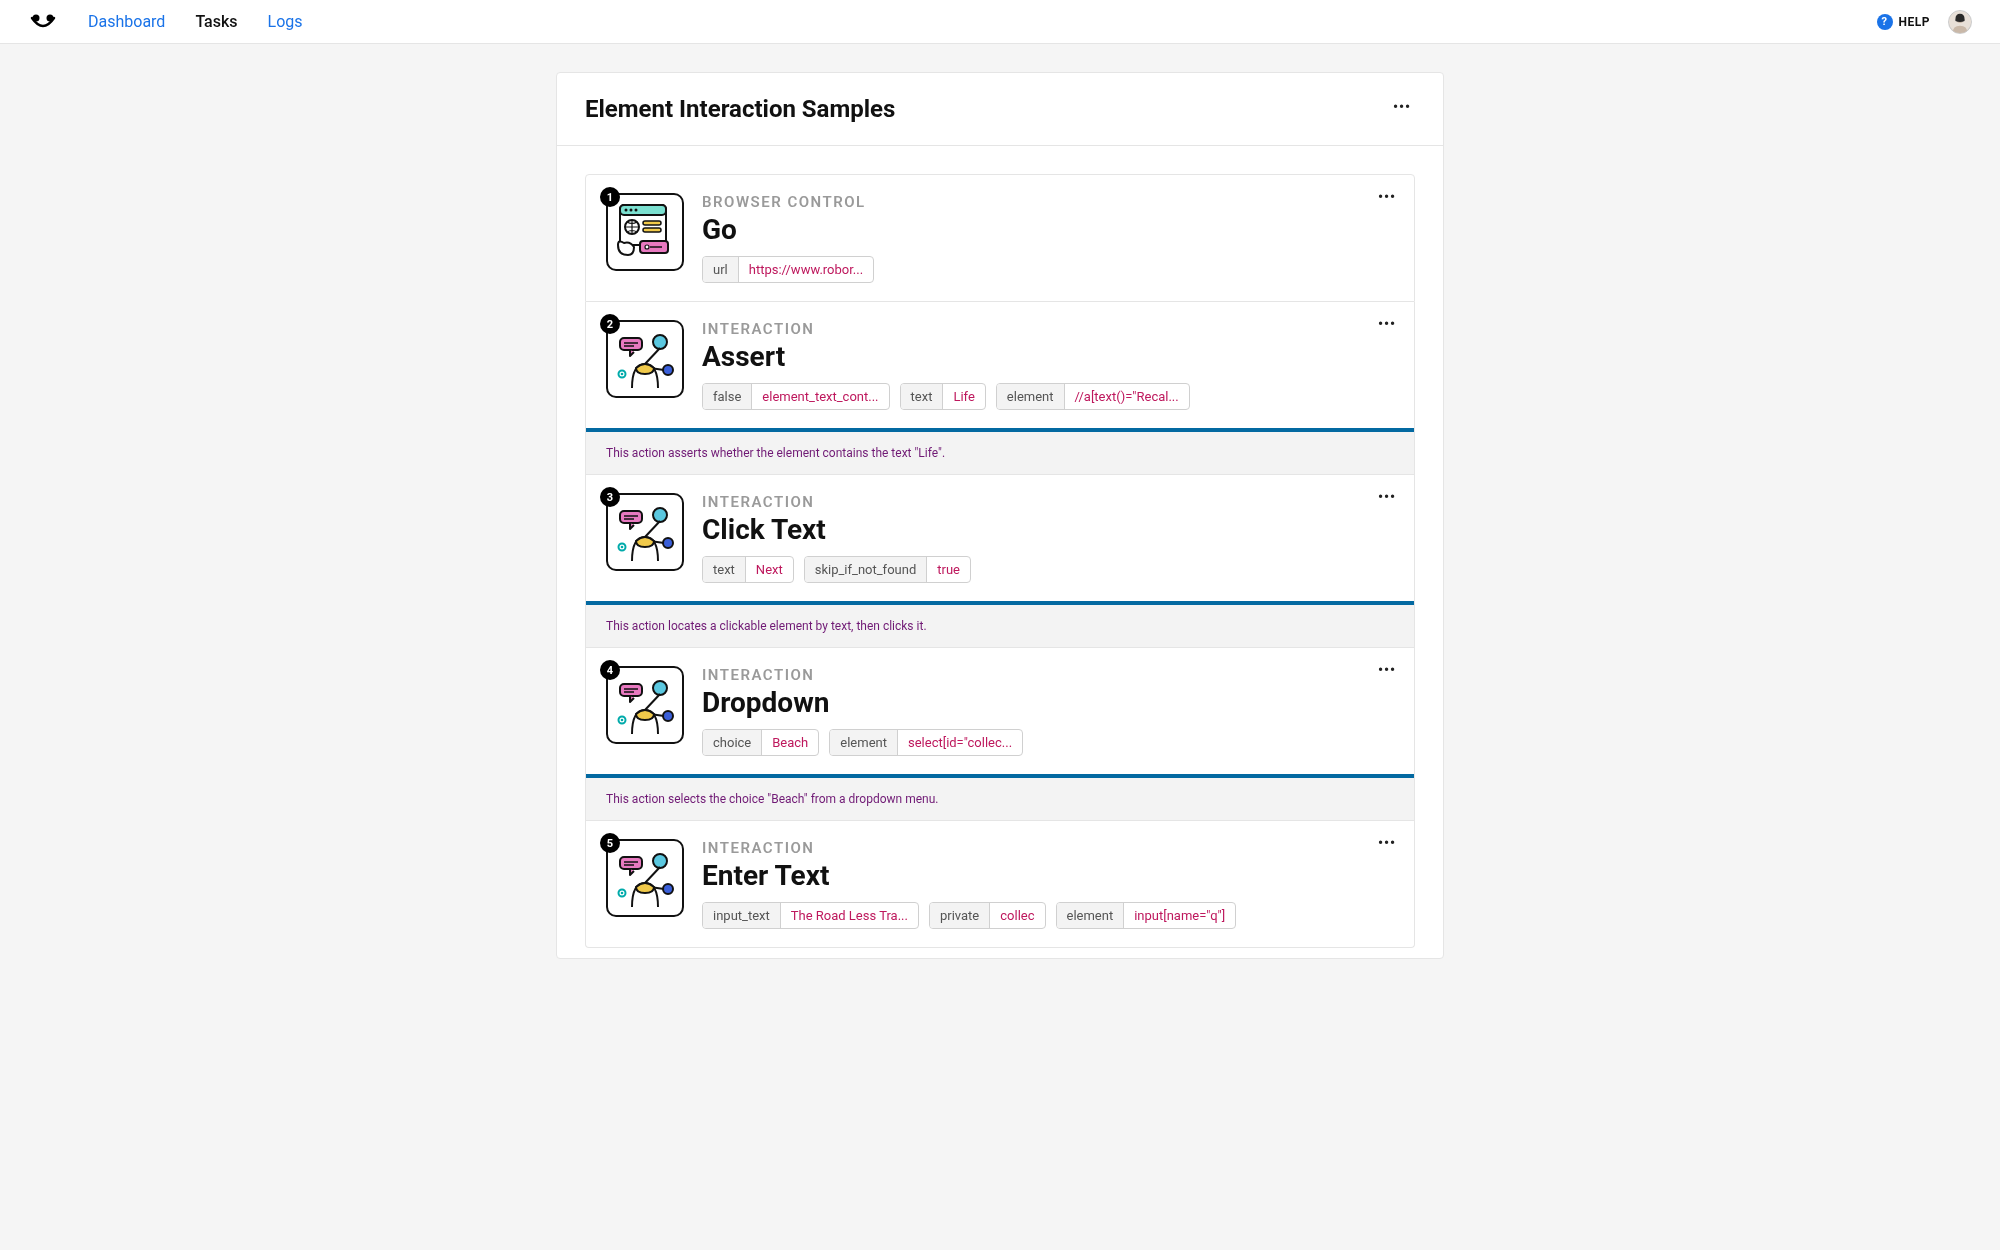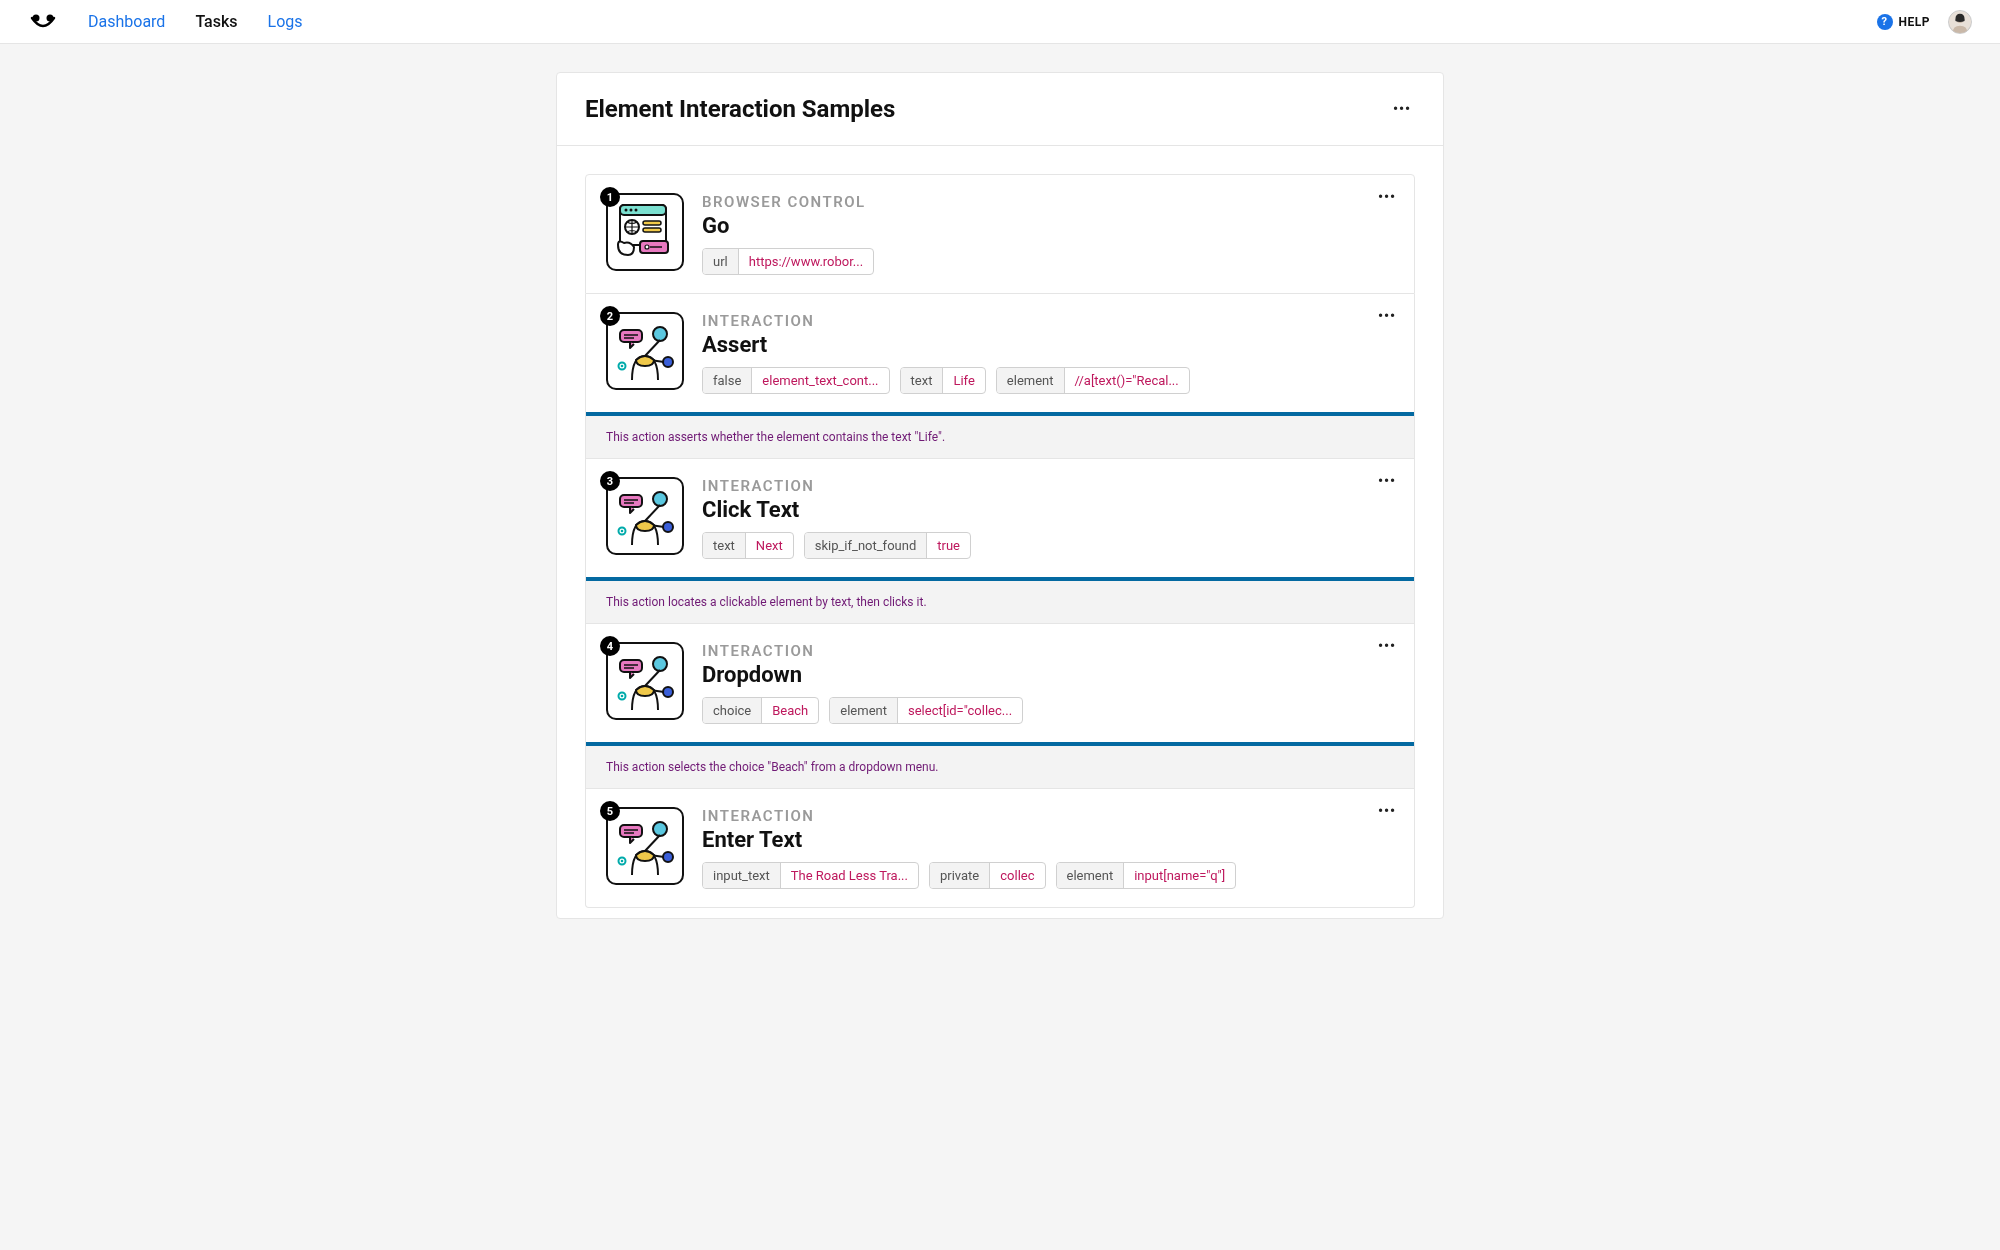--- a/index.html
+++ b/index.html
@@ -41,21 +41,21 @@
 
   .page { display: flex; justify-content: center; padding: 28px 0 60px; }
   .card {
     width: 888px;
     background: #fff;
     border: 1px solid #e5e5e5;
     border-radius: 4px;
   }
   .card-header {
     padding: 22px 28px;
-    display: flex; justify-content: space-between; align-items: center;
+    display: flex; justify-content: space-between; align-items: flex-start;
     border-bottom: 1px solid #e5e5e5;
   }
   .card-title { font-size: 24px; font-weight: 700; }
   .more-dots { cursor: pointer; padding: 4px; color:#222; font-weight:700; letter-spacing:1px; }
 
   .steps { padding: 28px; padding-bottom: 10px; }
   .step {
     border: 1px solid #e5e5e5;
     border-radius: 4px;
     background: #fff;
@@ -94,21 +94,21 @@
     border-radius: 10px;
     background: #fff;
     display: flex; align-items: center; justify-content: center;
     overflow: hidden;
   }
   .step-body { flex: 1; min-width: 0; }
   .step-category {
     font-size: 15px; letter-spacing: 1.5px; color: #9a9a9a;
     font-weight: 600; margin-bottom: 2px;
   }
-  .step-title { font-size: 22px; font-weight: 700; margin-bottom: 10px; }
+  .step-title { font-size: 28px; font-weight: 700; margin-bottom: 10px; }
   .params { display: flex; flex-wrap: wrap; gap: 10px; }
   .param {
     display: flex;
     border: 1px solid #d0d0d0;
     border-radius: 4px;
     overflow: hidden;
     font-size: 13px;
     background: #fff;
   }
   .param-key {

